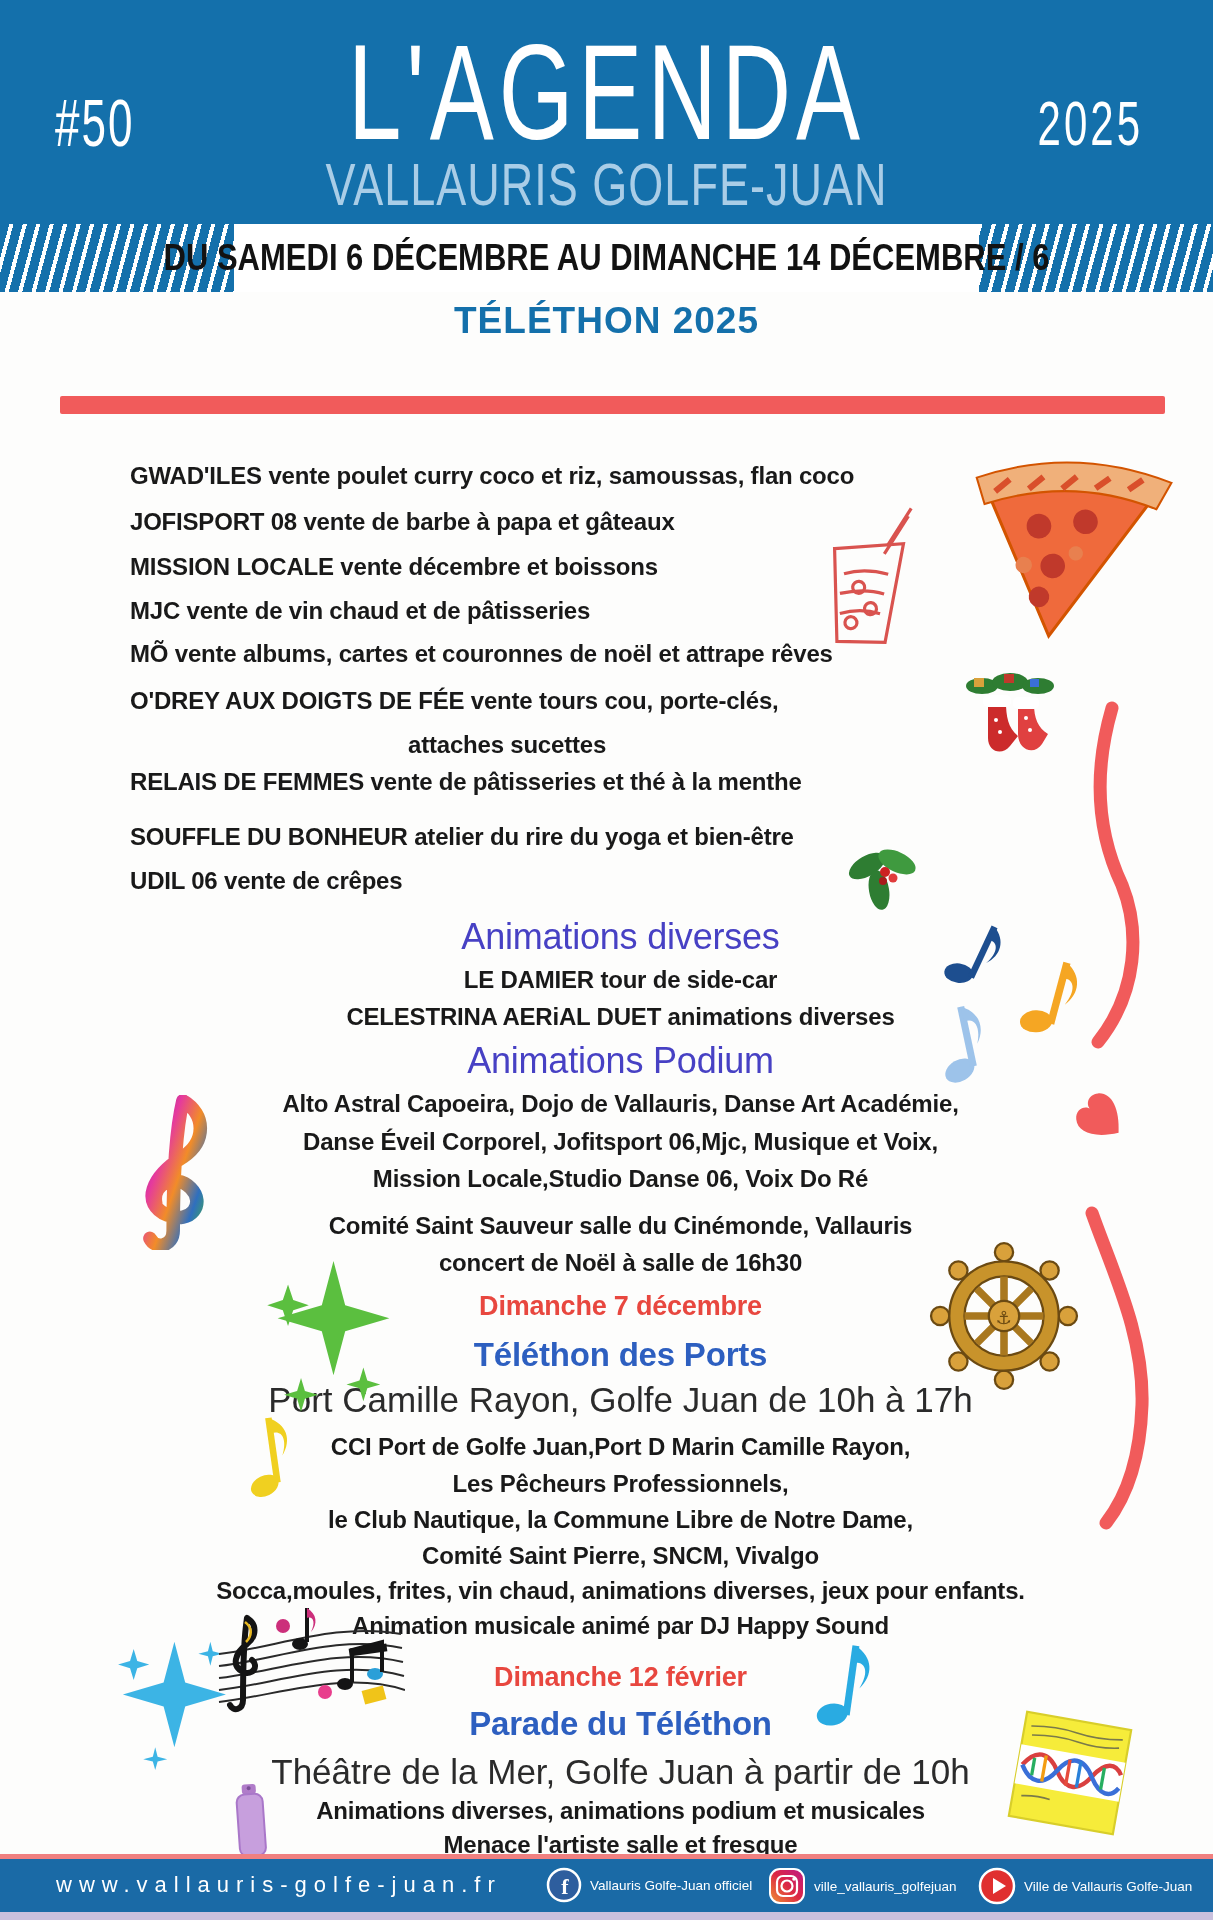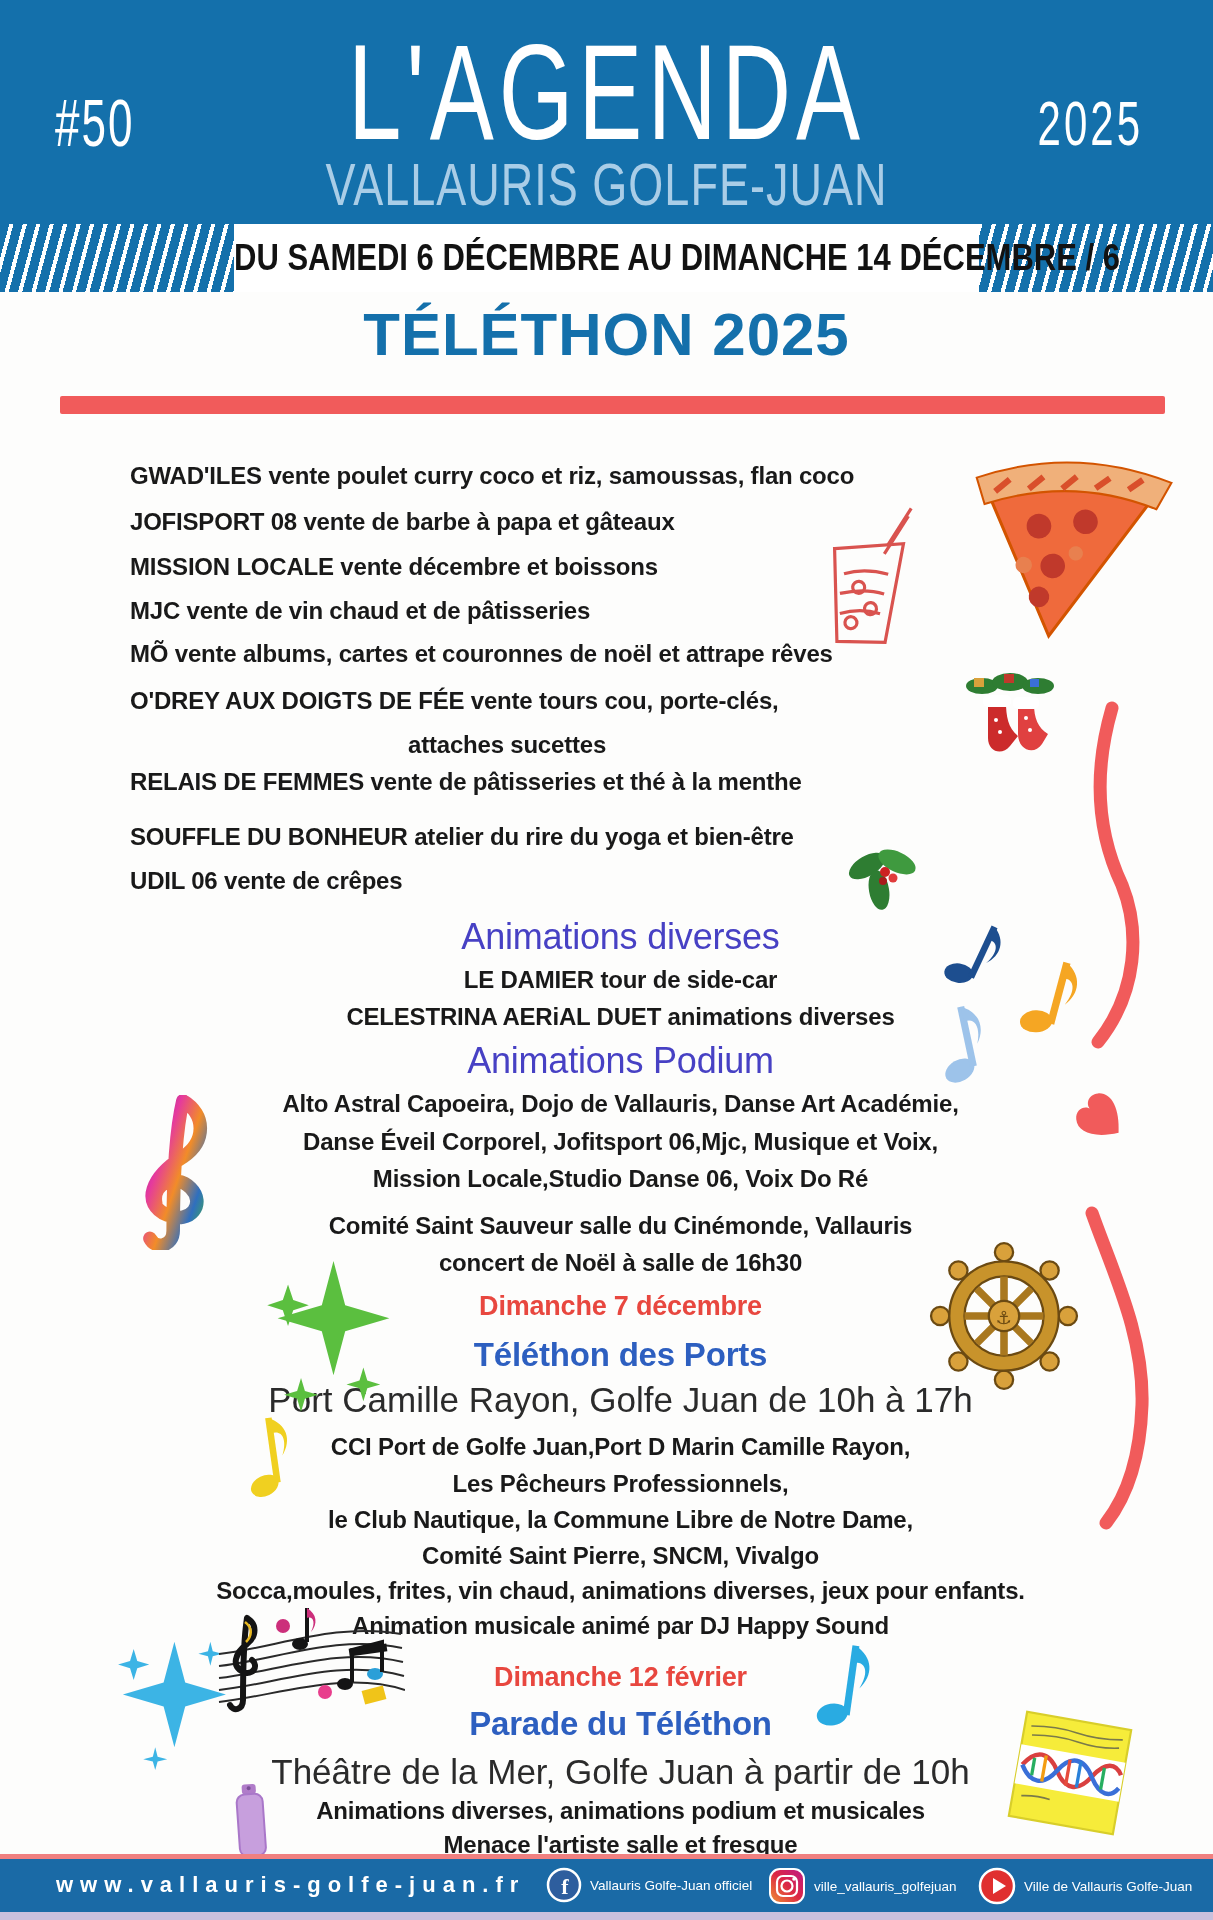--- a/index.html
+++ b/index.html
@@ -12,41 +12,41 @@
   .hdr-year{position:absolute;right:70px;top:88px;color:#fff;font-size:42px;font-weight:400;
             transform:scaleY(1.5);transform-origin:top right;letter-spacing:3px;}
   .hdr-title{position:absolute;left:0;top:14px;width:100%;text-align:center;color:#fff;
              font-size:96px;font-weight:400;letter-spacing:5px;transform:scaleY(1.42);transform-origin:top center;}
   .hdr-sub{position:absolute;left:0;top:152px;width:100%;text-align:center;color:#a9cde7;
            font-size:45px;font-weight:400;letter-spacing:1px;transform:scaleY(1.3);transform-origin:top center;}
   
   .band{position:absolute;left:0;top:224px;width:1213px;height:68px;
         background:repeating-linear-gradient(105deg,#1470ab 0 9px,#ffffff 9px 13px);}
   .band-box{position:absolute;left:234px;top:0;width:745px;height:68px;background:#fff;
-            display:flex;align-items:center;justify-content:flex-start;}
+            display:flex;align-items:center;justify-content:center;}
   .band-text{color:#121212;font-size:31px;font-weight:700;transform:scaleY(1.18);letter-spacing:0px;white-space:nowrap;}
   
   .event-title{position:absolute;left:0;top:300px;width:100%;text-align:center;color:#1470ab;
-               font-size:60px;font-weight:700;letter-spacing:1px;}
+               font-size:37px;font-weight:700;letter-spacing:1px;}
   .red-bar{position:absolute;left:60px;top:396px;width:1105px;height:18px;background:#f15b5b;border-radius:2px;}
   
   .ln{position:absolute;left:0;width:1213px;font-size:24px;font-weight:700;color:#191919;
       letter-spacing:-0.2px;white-space:nowrap;}
   .ln.left{text-align:left;padding-left:130px;box-sizing:border-box;}
   .ln.indent{text-align:left;padding-left:408px;box-sizing:border-box;}
   .ln.center{text-align:center;padding-left:14px;}
   .ln.h-purple{font-weight:400;font-size:36px;color:#4741c4;}
   .ln.h-red{font-size:27px;color:#e8473f;}
   .ln.h-blue{font-size:33px;color:#2d5fc0;}
   .ln.plain{font-weight:400;font-size:35px;color:#2b2b2b;letter-spacing:0;}
   
   .foot-redline{position:absolute;left:0;top:1854px;width:1213px;height:5px;background:#f08080;}
   .footer{position:absolute;left:0;top:1859px;width:1213px;height:53px;background:#1a6aa6;}
   .foot-strip{position:absolute;left:0;top:1912px;width:1213px;height:8px;background:#c9c0dd;}
-  .site{position:absolute;left:56px;top:13px;color:#fff;font-size:22px;font-weight:700;letter-spacing:7px;}
+  .site{position:absolute;left:56px;top:13px;color:#fff;font-size:22px;font-weight:400;letter-spacing:7px;}
   .soc{position:absolute;top:8px;display:flex;align-items:center;gap:8px;color:#fff;font-size:13.5px;}
   .soc .lbl{white-space:nowrap;}
   .icon{position:absolute;}
   svg{display:block;}
 </style>
 </head>
 <body>
 
 <div class="page">
 

